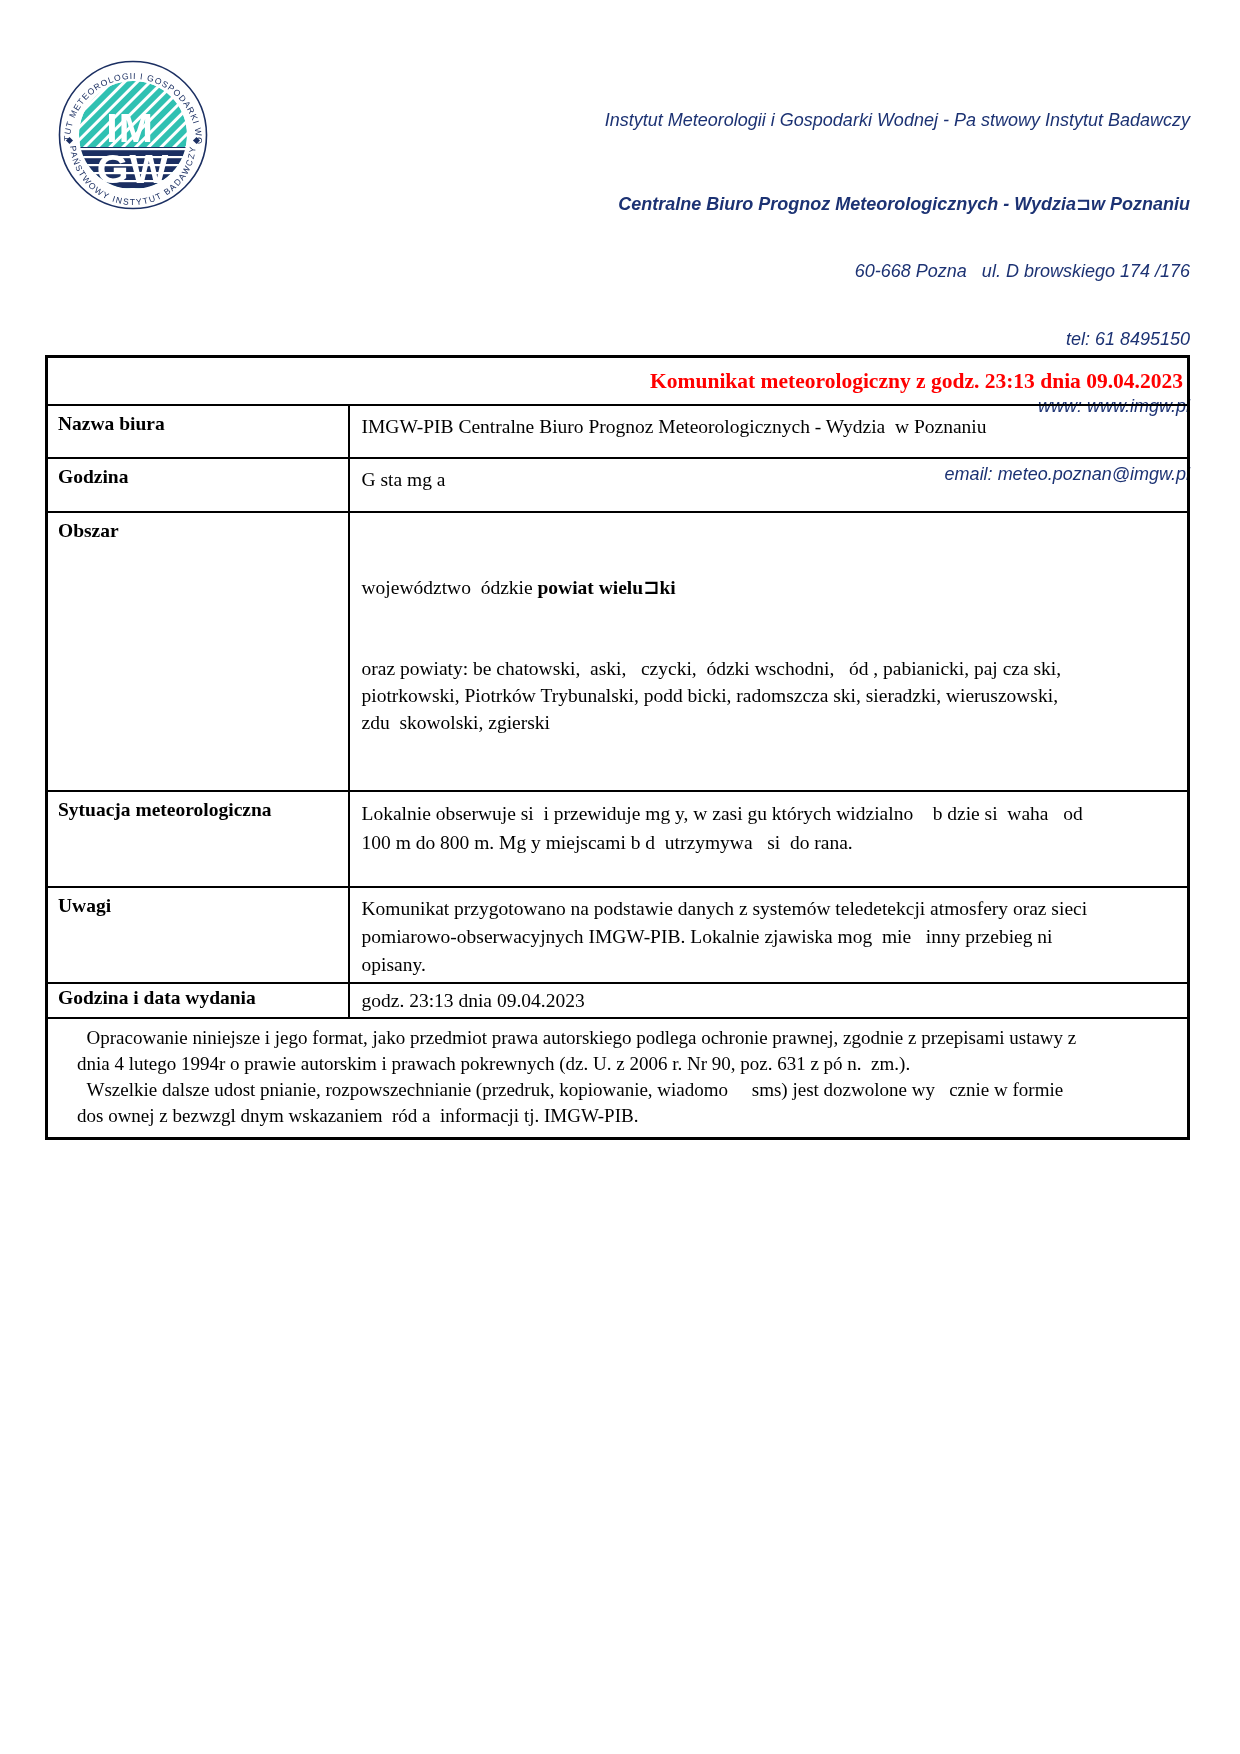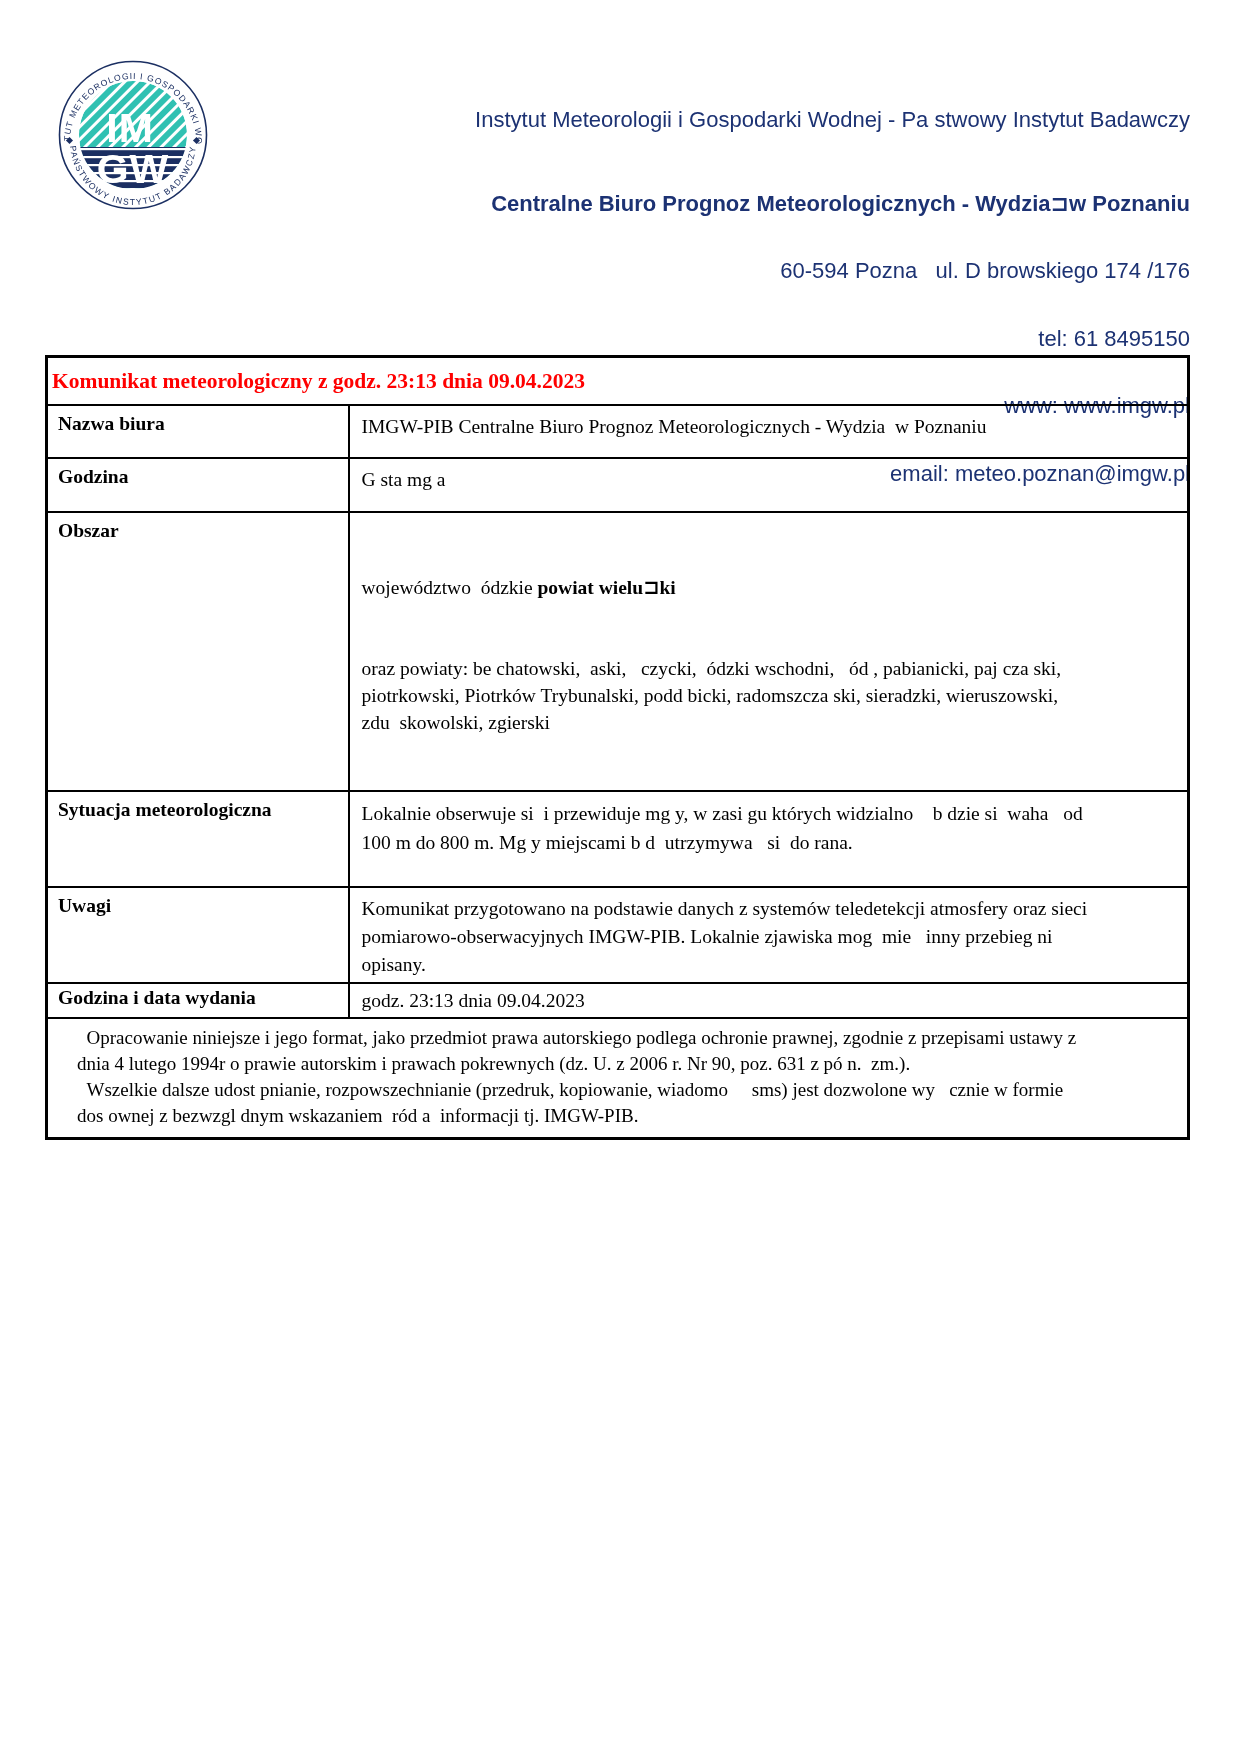--- a/index.html
+++ b/index.html
@@ -16,23 +16,24 @@
   .logo{
     position:absolute;
     left:56px; top:58px;
     width:154px; height:154px;
   }
   .contact{
     position:absolute;
     top:64px; right:50px;
     text-align:right;
     color:#1c3273;
-    font-size:22px;
+    font-size:18px;
     line-height:22.5px;
     white-space:pre-wrap;
+    font-style:italic;
   }
   .contact .bold{font-weight:bold;margin-top:16px;}
 
   
   table.bulletin{
     position:absolute;
     left:45px; top:355px;
     width:1145px;
     border-collapse:collapse;
     table-layout:fixed;
@@ -41,21 +42,21 @@
     font-size:19.5px;
     color:#000;
   }
   table.bulletin td{
     border:2px solid #000;
     vertical-align:top;
     overflow:hidden;
   }
   .title-cell{
     height:42px;
-    text-align:left;
+    text-align:right;
     vertical-align:middle !important;
     font-weight:bold;
     font-size:21.5px;
     color:#ff0000;
     padding:2px 4px;
   }
   .lbl{
     font-weight:bold;
     padding:7px 8px 0 10px;
     margin-left:17px;
@@ -118,21 +119,21 @@
     <text font-size="8.6" fill="#1b2f62" letter-spacing="1.4" style="text-anchor:middle" font-family="Liberation Sans, DejaVu Sans, sans-serif">
       <textPath href="#arcBot" startOffset="50%">PAŃSTWOWY INSTYTUT BADAWCZY</textPath>
     </text>
     <rect x="-66" y="3" width="5" height="5" transform="rotate(45 -63.5 5.5)" fill="#1b2f62"></rect>
     <rect x="61" y="3" width="5" height="5" transform="rotate(45 63.5 5.5)" fill="#1b2f62"></rect>
   </svg>
 
   <div class="contact">
     <div>Instytut Meteorologii i Gospodarki Wodnej - Pa stwowy Instytut Badawczy</div>
     <div class="bold">Centralne Biuro Prognoz Meteorologicznych - Wydzia⊐w Poznaniu</div>
-    <div>60-594 Pozna   ul. D browskiego 174 /176</div>
+    <div>60-668 Pozna   ul. D browskiego 174 /176</div>
     <div>tel: 61 8495150</div>
     <div>www: www.imgw.pl</div>
     <div>email: meteo.poznan@imgw.pl</div>
   </div>
 
   <table class="bulletin">
     <colgroup>
       <col style="width:302px">
       <col>
     </colgroup>

